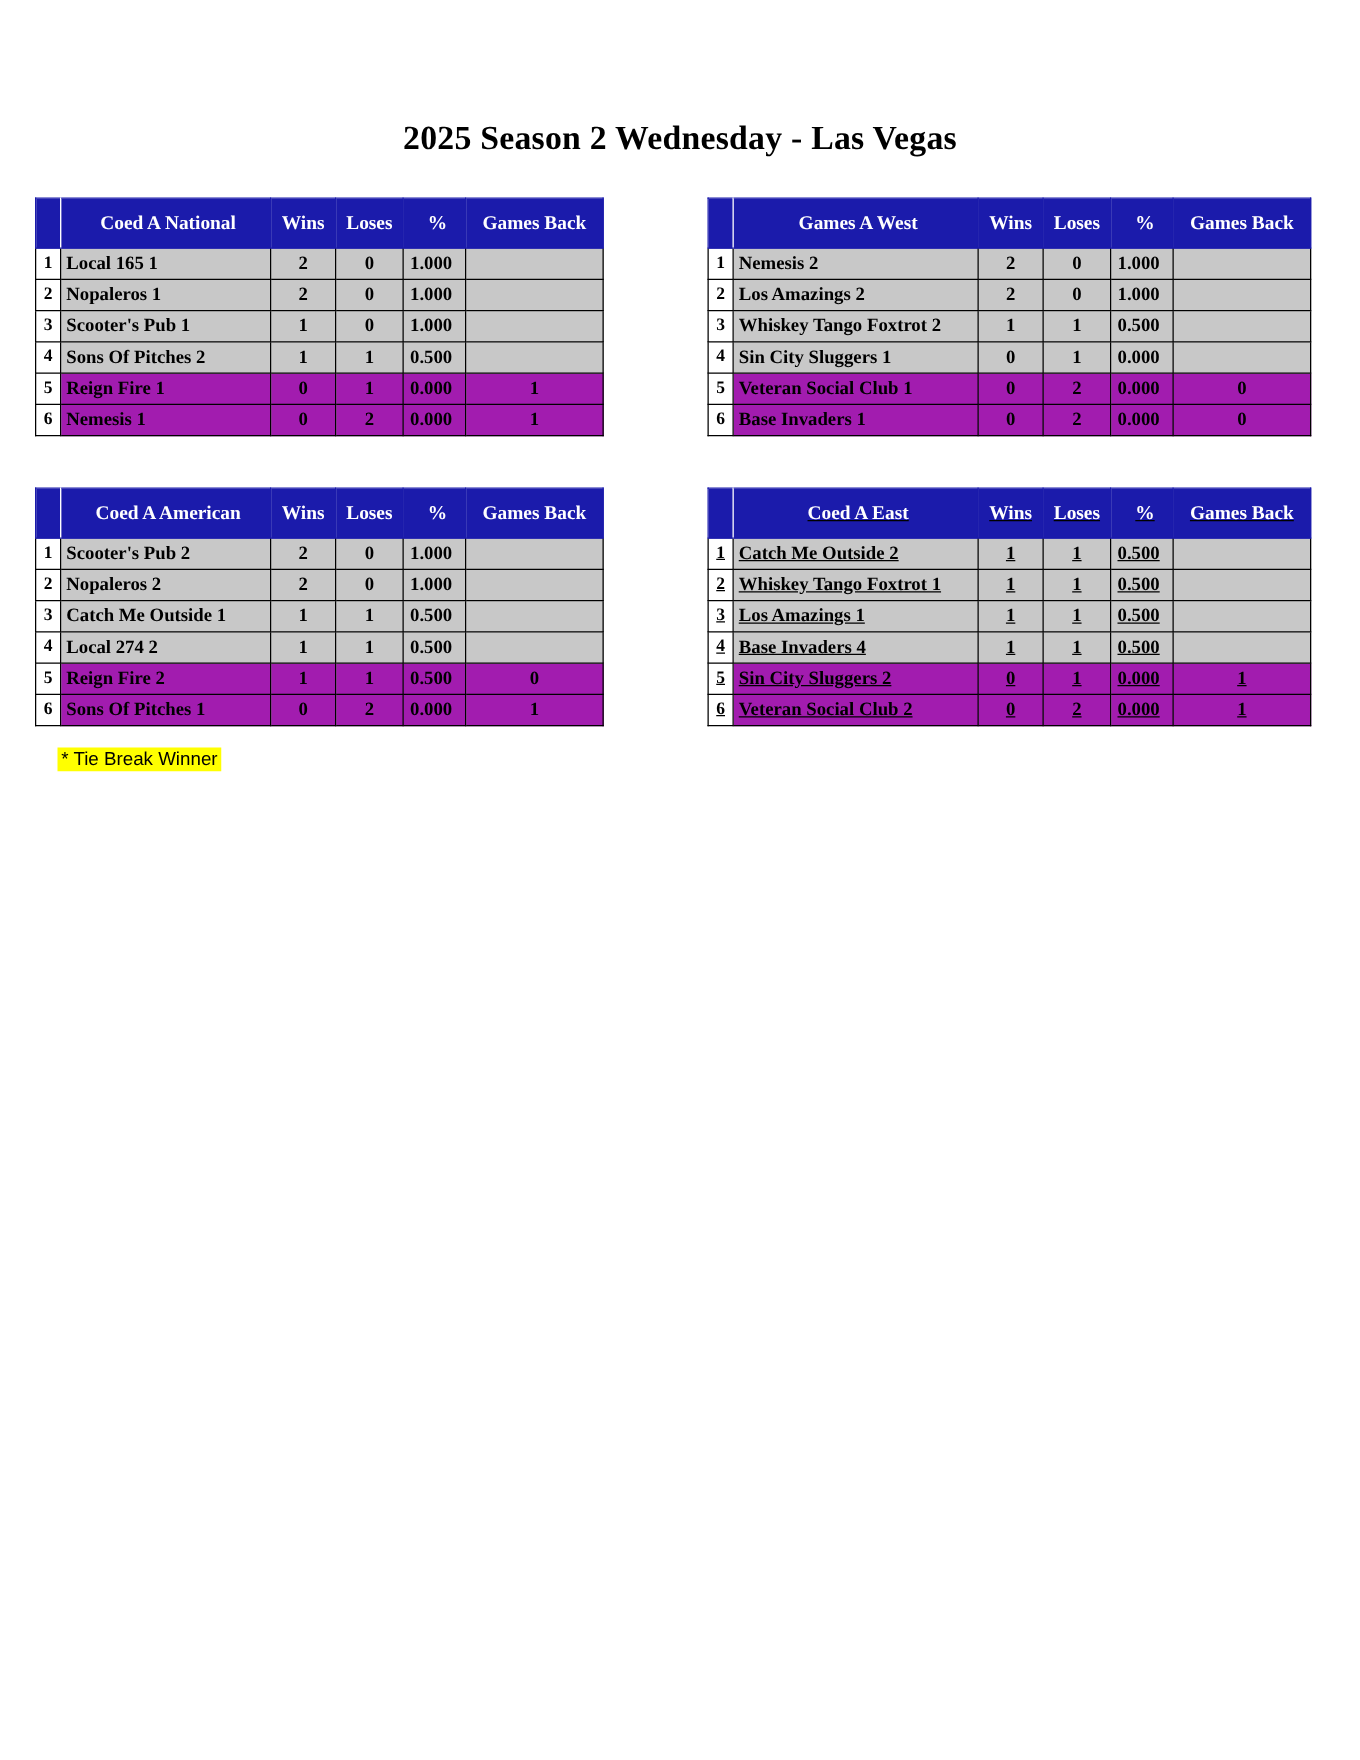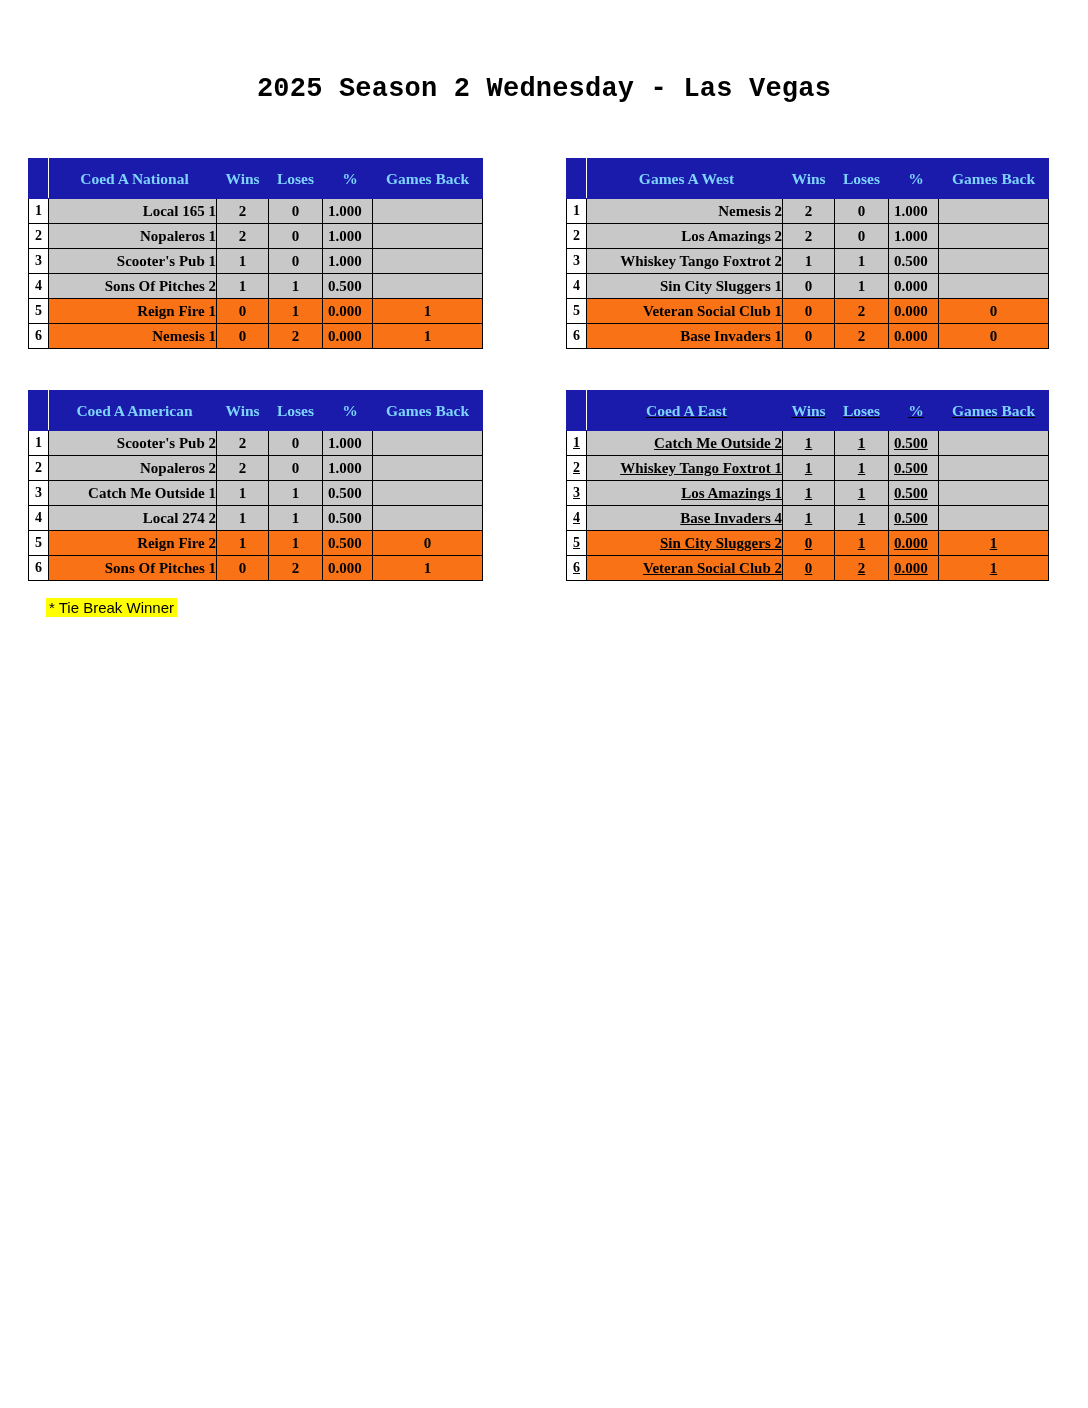--- a/index.html
+++ b/index.html
@@ -10,25 +10,25 @@
   body {
     width: 1088px;
     height: 1408px;
     font-family: "Liberation Serif", serif;
     color: #000000;
     position: relative;
     overflow: hidden;
   }
   .page-title {
     text-align: center;
-    font-family: Liberation Mono, monospace;
+    font-family: Liberation Serif, serif;
     font-weight: bold;
     font-size: 27px;
     letter-spacing: 0.2px;
-    margin-top: 74px;
+    margin-top: 95px;
   }
   .grid {
     position: absolute;
     left: 0;
     top: 0;
     width: 1088px;
   }
   .standings {
     position: absolute;
     border-collapse: collapse;
@@ -38,40 +38,40 @@
     table-layout: fixed;
   }
   .standings td, .standings th {
     border: 1px solid #000000;
     padding: 0;
     height: 25px;
     box-sizing: border-box;
   }
   .standings thead th {
     background: #1b1bab;
-    color: #7dd3fc;
+    color: #ffffff;
     font-weight: bold;
     font-size: 15.5px;
     text-align: center;
     border: 1px solid #1b1bab;
     height: 40px;
   }
   .standings thead th.rank-head {
     width: 20px;
     border-right: 1px solid #ffffff;
   }
   .col-rank { width: 20px; text-align: center; }
-  .col-team { width: 168px; text-align: right; padding-left: 4px !important; }
+  .col-team { width: 168px; text-align: left; padding-left: 4px !important; }
   .col-w { width: 52px; text-align: center; }
   .col-l { width: 54px; text-align: center; }
   .col-pct { width: 50px; text-align: left; padding-left: 5px !important; }
   .col-gb { width: 110px; text-align: center; }
 
   .standings tbody tr.shaded td { background: #c8c8c8; }
-  .standings tbody tr.plain td { background: #f97316; }
+  .standings tbody tr.plain td { background: #a21caf; }
 
   .standings tbody td.col-rank {
     background: #ffffff !important;
     font-size: 14px;
   }
 
   .legend {
     position: absolute;
     left: 46px;
     top: 598px;

